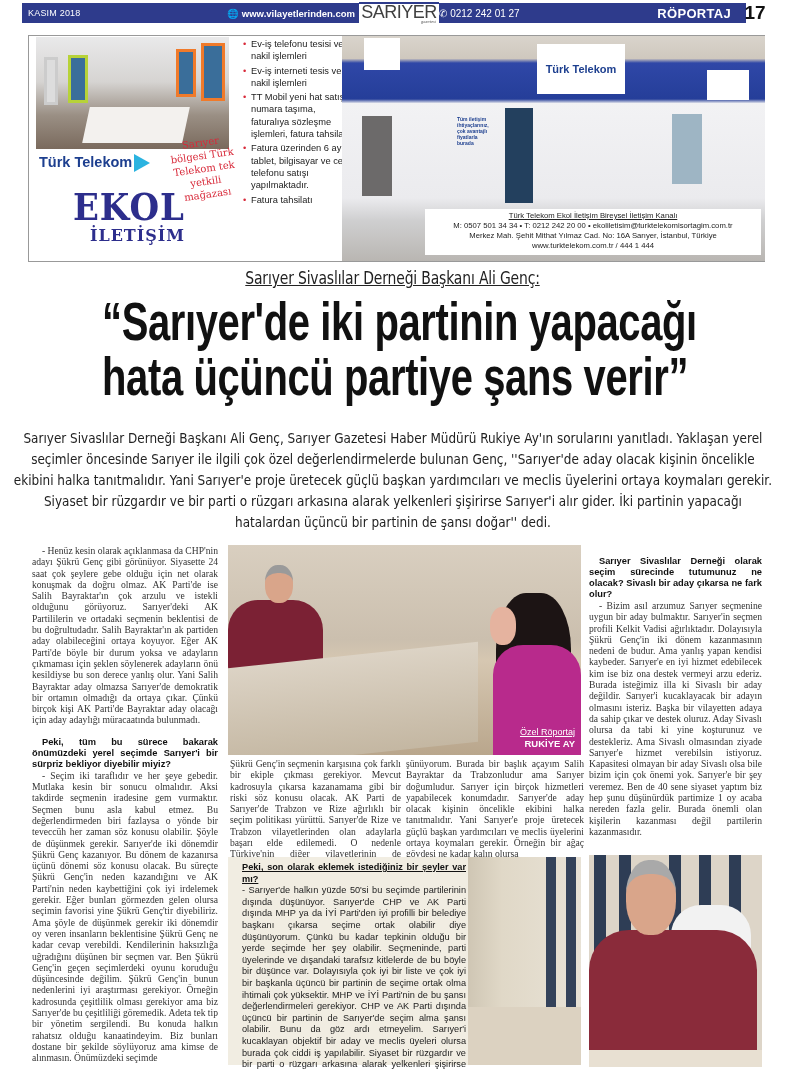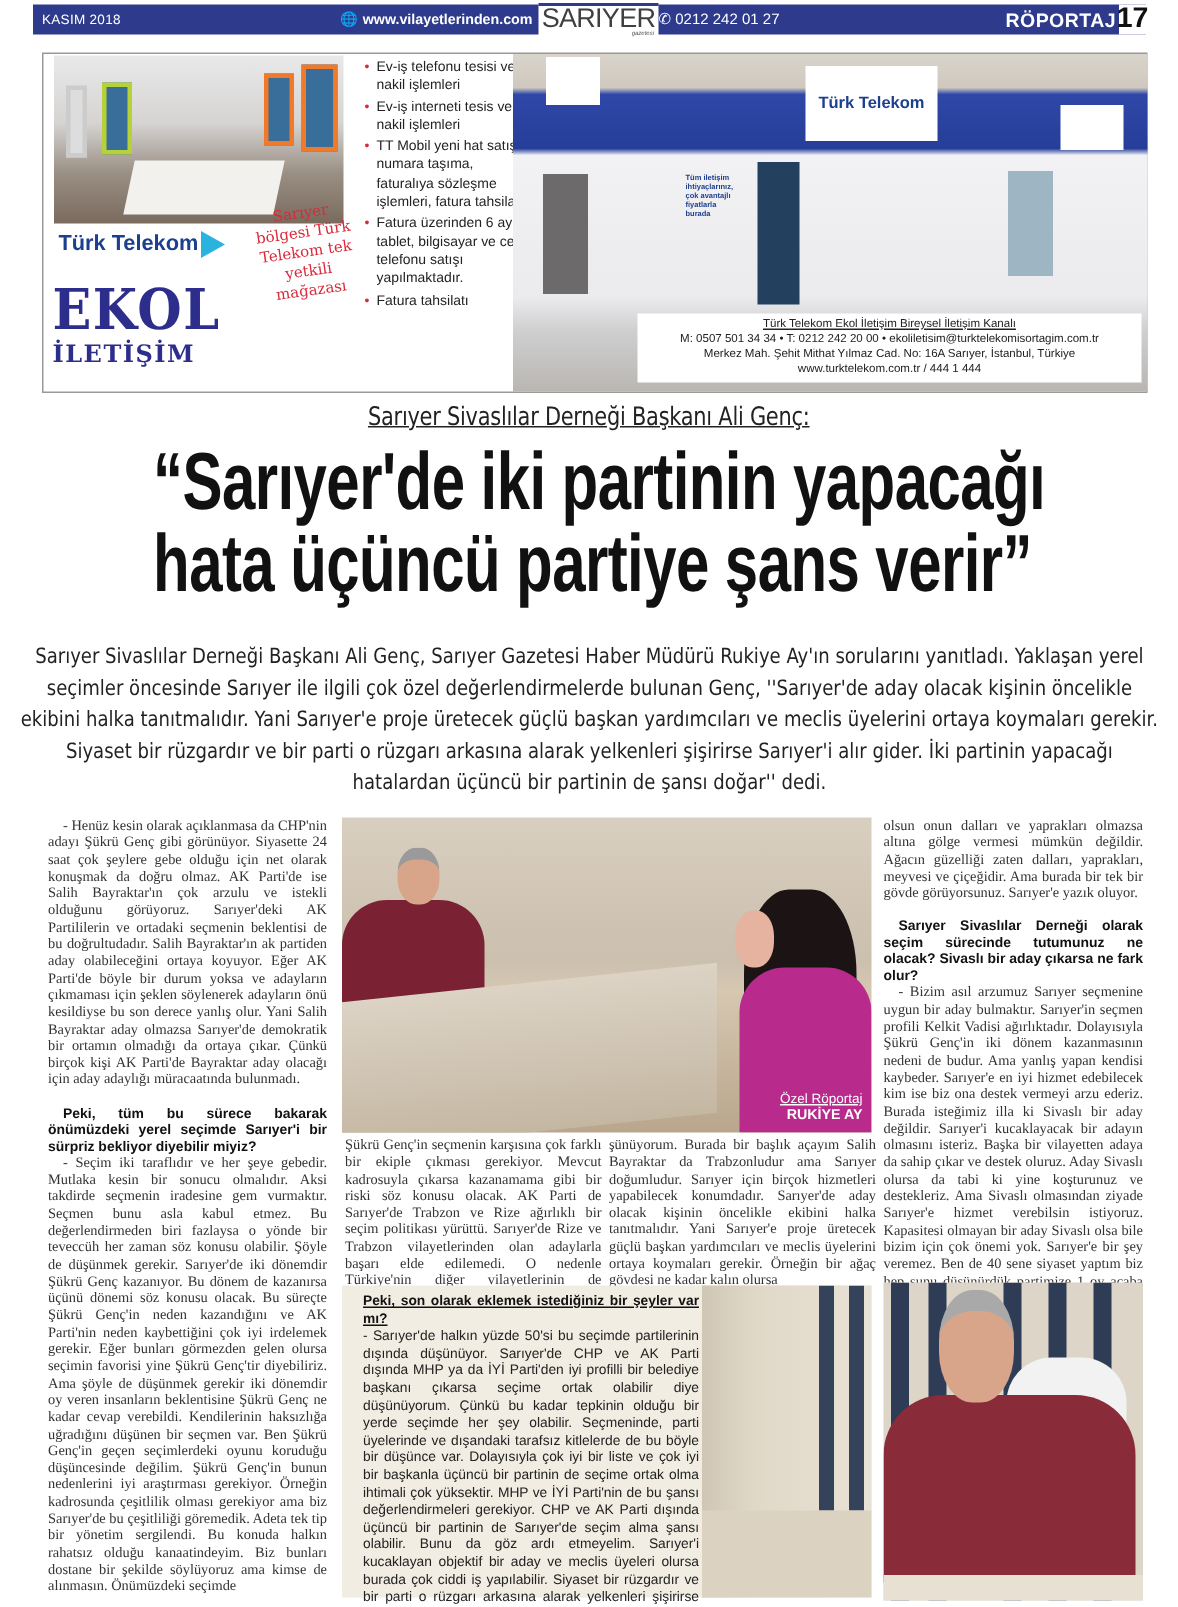--- a/index.html
+++ b/index.html
@@ -6,32 +6,32 @@
   body { width: 785px; height: 1071px; background: #fff; font-family: "Liberation Serif", serif; color: #222; position: relative; overflow: hidden; }
 
   
   .topbar { position: absolute; left: 22px; top: 3px; width: 742px; height: 20px; background: #2e3b8c; display: flex; align-items: center; color: #fff; font-family: "Liberation Sans", sans-serif; }
   .topbar .date { font-size: 9px; padding-left: 6px; width: 200px; letter-spacing: 0.2px; }
   .topbar .web { font-size: 9.5px; font-weight: bold; width: 90px; margin-left: 5px; display: flex; align-items: center; gap: 3px; white-space: nowrap; }
   .topbar .logo { background: #fff; height: 22px; width: 80px; margin-left: 42px; margin-top: 0; display: flex; flex-direction: column; align-items: center; justify-content: flex-start; position: relative; border-top: 2px solid #2e3b8c; }
   .topbar .logo .logo-text { color: #404040; font-weight: normal; font-size: 18px; line-height: 17px; font-family: "Liberation Sans", sans-serif; letter-spacing: -0.5px; }
   .topbar .logo .logo-sub { color: #555; font-size: 4px; position: absolute; right: 3px; bottom: 0px; font-style: italic; }
   .topbar .phone { font-size: 10px; margin-left: 0; width: 180px; }
-  .topbar .section { font-size: 13px; font-weight: bold; margin-left: auto; padding-right: 2px; letter-spacing: 0.3px; }
+  .topbar .section { font-size: 13px; font-weight: bold; margin-left: auto; padding-right: 15px; letter-spacing: 0.3px; }
   .topbar .pageno { background: #fff; color: #111; font-weight: bold; font-size: 19px; width: 18px; height: 20px; display: flex; align-items: center; justify-content: center; }
 
   
   .ad { position: absolute; left: 28px; top: 35px; width: 737px; height: 227px; border: 1px solid #999; }
   .ad-left { position: absolute; left: 0; top: 0; width: 198px; height: 225px; }
   .store-photo { position: absolute; left: 7px; top: 1px; width: 193px; height: 112px; background: linear-gradient(180deg, #e9e9ea 0%, #d6d4d2 40%, #9a8f84 70%, #7a6a5d 100%); overflow: hidden; }
   .store-photo .screen { position: absolute; width: 20px; height: 48px; background: #3a6e9a; border: 3px solid #f07a2a; }
   .store-photo .floor { position: absolute; left: 50px; top: 70px; width: 100px; height: 36px; background: #f3f1ee; transform: skewX(-12deg); }
   .tt-logo { position: absolute; left: 10px; top: 118px; font-family: "Liberation Sans", sans-serif; font-weight: bold; font-size: 14.5px; color: #1d3f8f; }
   .tt-logo .tri { display: inline-block; width: 0; height: 0; border-top: 9px solid transparent; border-bottom: 9px solid transparent; border-left: 16px solid #2bb3e0; vertical-align: middle; margin-left: 2px; }
-  .ekol { position: absolute; left: 6px; top: 154px; width: 150px; font-family: "DejaVu Serif", serif; font-weight: bold; color: #2d2e8c; text-align: left; line-height: 1; }
+  .ekol { position: absolute; left: 6px; top: 154px; width: 150px; font-family: "DejaVu Serif", serif; font-weight: bold; color: #2d2e8c; text-align: right; line-height: 1; }
   .ekol .e1 { font-size: 34px; letter-spacing: 1px; transform: scaleY(1.1); display: block; }
   .ekol .e2 { font-size: 16px; letter-spacing: 1px; display: block; margin-top: 4px; }
   .ad-slogan { position: absolute; left: 140px; top: 100px; width: 70px; color: #d82a3a; font-family: "DejaVu Serif", serif; font-size: 10px; line-height: 13px; text-align: center; transform: rotate(-8deg); }
   .ad-list { position: absolute; left: 214px; top: 2px; width: 110px; list-style: none; font-family: "Liberation Sans", sans-serif; font-size: 9.3px; line-height: 12.3px; color: #222; }
   .ad-list li { padding-left: 8px; position: relative; margin-bottom: 2px; }
   .ad-list li::before { content: "•"; color: #d82a3a; position: absolute; left: 0; top: 0; }
   .ad-right { position: absolute; left: 313px; top: 0; width: 423px; height: 225px; background: linear-gradient(180deg, #d9d4cc 0%, #cfc8be 10%, #2f47a7 12%, #253e99 28%, #f2f2f4 30%, #ebebee 72%, #cfcfd0 82%, #b9b6b2 100%); overflow: hidden; }
   .ad-right .signboard { position: absolute; background: #fff; color: #1d3f8f; font-family: "Liberation Sans", sans-serif; font-weight: bold; display: flex; align-items: center; justify-content: center; }
   .ad-right .window { position: absolute; background: #2b3f5a; }
   .contact-box { position: absolute; left: 83px; top: 173px; width: 336px; height: 46px; background: #fff; font-family: "Liberation Sans", sans-serif; font-size: 7.7px; line-height: 10px; text-align: center; color: #222; padding-top: 2px; }
@@ -167,21 +167,20 @@
 </div>
 
 <div class="col col3">
   <div>Şükrü Genç'in seçmenin karşısına çok farklı bir ekiple çıkması gerekiyor. Mevcut kadrosuyla çıkarsa kazanamama gibi bir riski söz konusu olacak. AK Parti de Sarıyer'de Trabzon ve Rize ağırlıklı bir seçim politikası yürüttü. Sarıyer'de Rize ve Trabzon vilayetlerinden olan adaylarla başarı elde edilemedi. O nedenle Türkiye'nin diğer vilayetlerinin de denenmesi gerektiğini dü-</div>
 </div>
 <div class="col col4">
   <div>şünüyorum. Burada bir başlık açayım Salih Bayraktar da Trabzonludur ama Sarıyer doğumludur. Sarıyer için birçok hizmetleri yapabilecek konumdadır. Sarıyer'de aday olacak kişinin öncelikle ekibini halka tanıtmalıdır. Yani Sarıyer'e proje üretecek güçlü başkan yardımcıları ve meclis üyelerini ortaya koymaları gerekir. Örneğin bir ağaç gövdesi ne kadar kalın olursa</div>
 </div>
 
 <div class="col col5">
-  <div>olsun onun dalları ve yaprakları olmazsa altına gölge vermesi mümkün değildir. Ağacın güzelliği zaten dalları, yaprakları, meyvesi ve çiçeğidir. Ama burada bir tek bir gövde görüyorsunuz. Sarıyer'e yazık oluyor.</div>
   <div style="height:11px"></div>
   <div class="q">Sarıyer Sivaslılar Derneği olarak seçim sürecinde tutumunuz ne olacak? Sivaslı bir aday çıkarsa ne fark olur?</div>
   <p>- Bizim asıl arzumuz Sarıyer seçmenine uygun bir aday bulmaktır. Sarıyer'in seçmen profili Kelkit Vadisi ağırlıktadır. Dolayısıyla Şükrü Genç'in iki dönem kazanmasının nedeni de budur. Ama yanlış yapan kendisi kaybeder. Sarıyer'e en iyi hizmet edebilecek kim ise biz ona destek vermeyi arzu ederiz. Burada isteğimiz illa ki Sivaslı bir aday değildir. Sarıyer'i kucaklayacak bir adayın olmasını isteriz. Başka bir vilayetten adaya da sahip çıkar ve destek oluruz. Aday Sivaslı olursa da tabi ki yine koşturunuz ve destekleriz. Ama Sivaslı olmasından ziyade Sarıyer'e hizmet verebilsin istiyoruz. Kapasitesi olmayan bir aday Sivaslı olsa bile bizim için çok önemi yok. Sarıyer'e bir şey veremez. Ben de 40 sene siyaset yaptım biz hep şunu düşünürdük partimize 1 oy acaba nereden fazla gelir. Burada önemli olan kişilerin kazanması değil partilerin kazanmasıdır.</p>
 </div>
 
 <div class="box">
   <div class="box-inner">
     <div class="bq">Peki, son olarak eklemek istediğiniz bir şeyler var mı?</div>
     <div>- Sarıyer'de halkın yüzde 50'si bu seçimde partilerinin dışında düşünüyor. Sarıyer'de CHP ve AK Parti dışında MHP ya da İYİ Parti'den iyi profilli bir belediye başkanı çıkarsa seçime ortak olabilir diye düşünüyorum. Çünkü bu kadar tepkinin olduğu bir yerde seçimde her şey olabilir. Seçmeninde, parti üyelerinde ve dışandaki tarafsız kitlelerde de bu böyle bir düşünce var. Dolayısıyla çok iyi bir liste ve çok iyi bir başkanla üçüncü bir partinin de seçime ortak olma ihtimali çok yüksektir. MHP ve İYİ Parti'nin de bu şansı değerlendirmeleri gerekiyor. CHP ve AK Parti dışında üçüncü bir partinin de Sarıyer'de seçim alma şansı olabilir. Bunu da göz ardı etmeyelim. Sarıyer'i kucaklayan objektif bir aday ve meclis üyeleri olursa burada çok ciddi iş yapılabilir. Siyaset bir rüzgardır ve bir parti o rüzgarı arkasına alarak yelkenleri şişirirse Sarıyer'i alır gider. İki partinin yapacağı hatalardan üçüncü bir partinin de şansı doğar.</div>
   </div>

